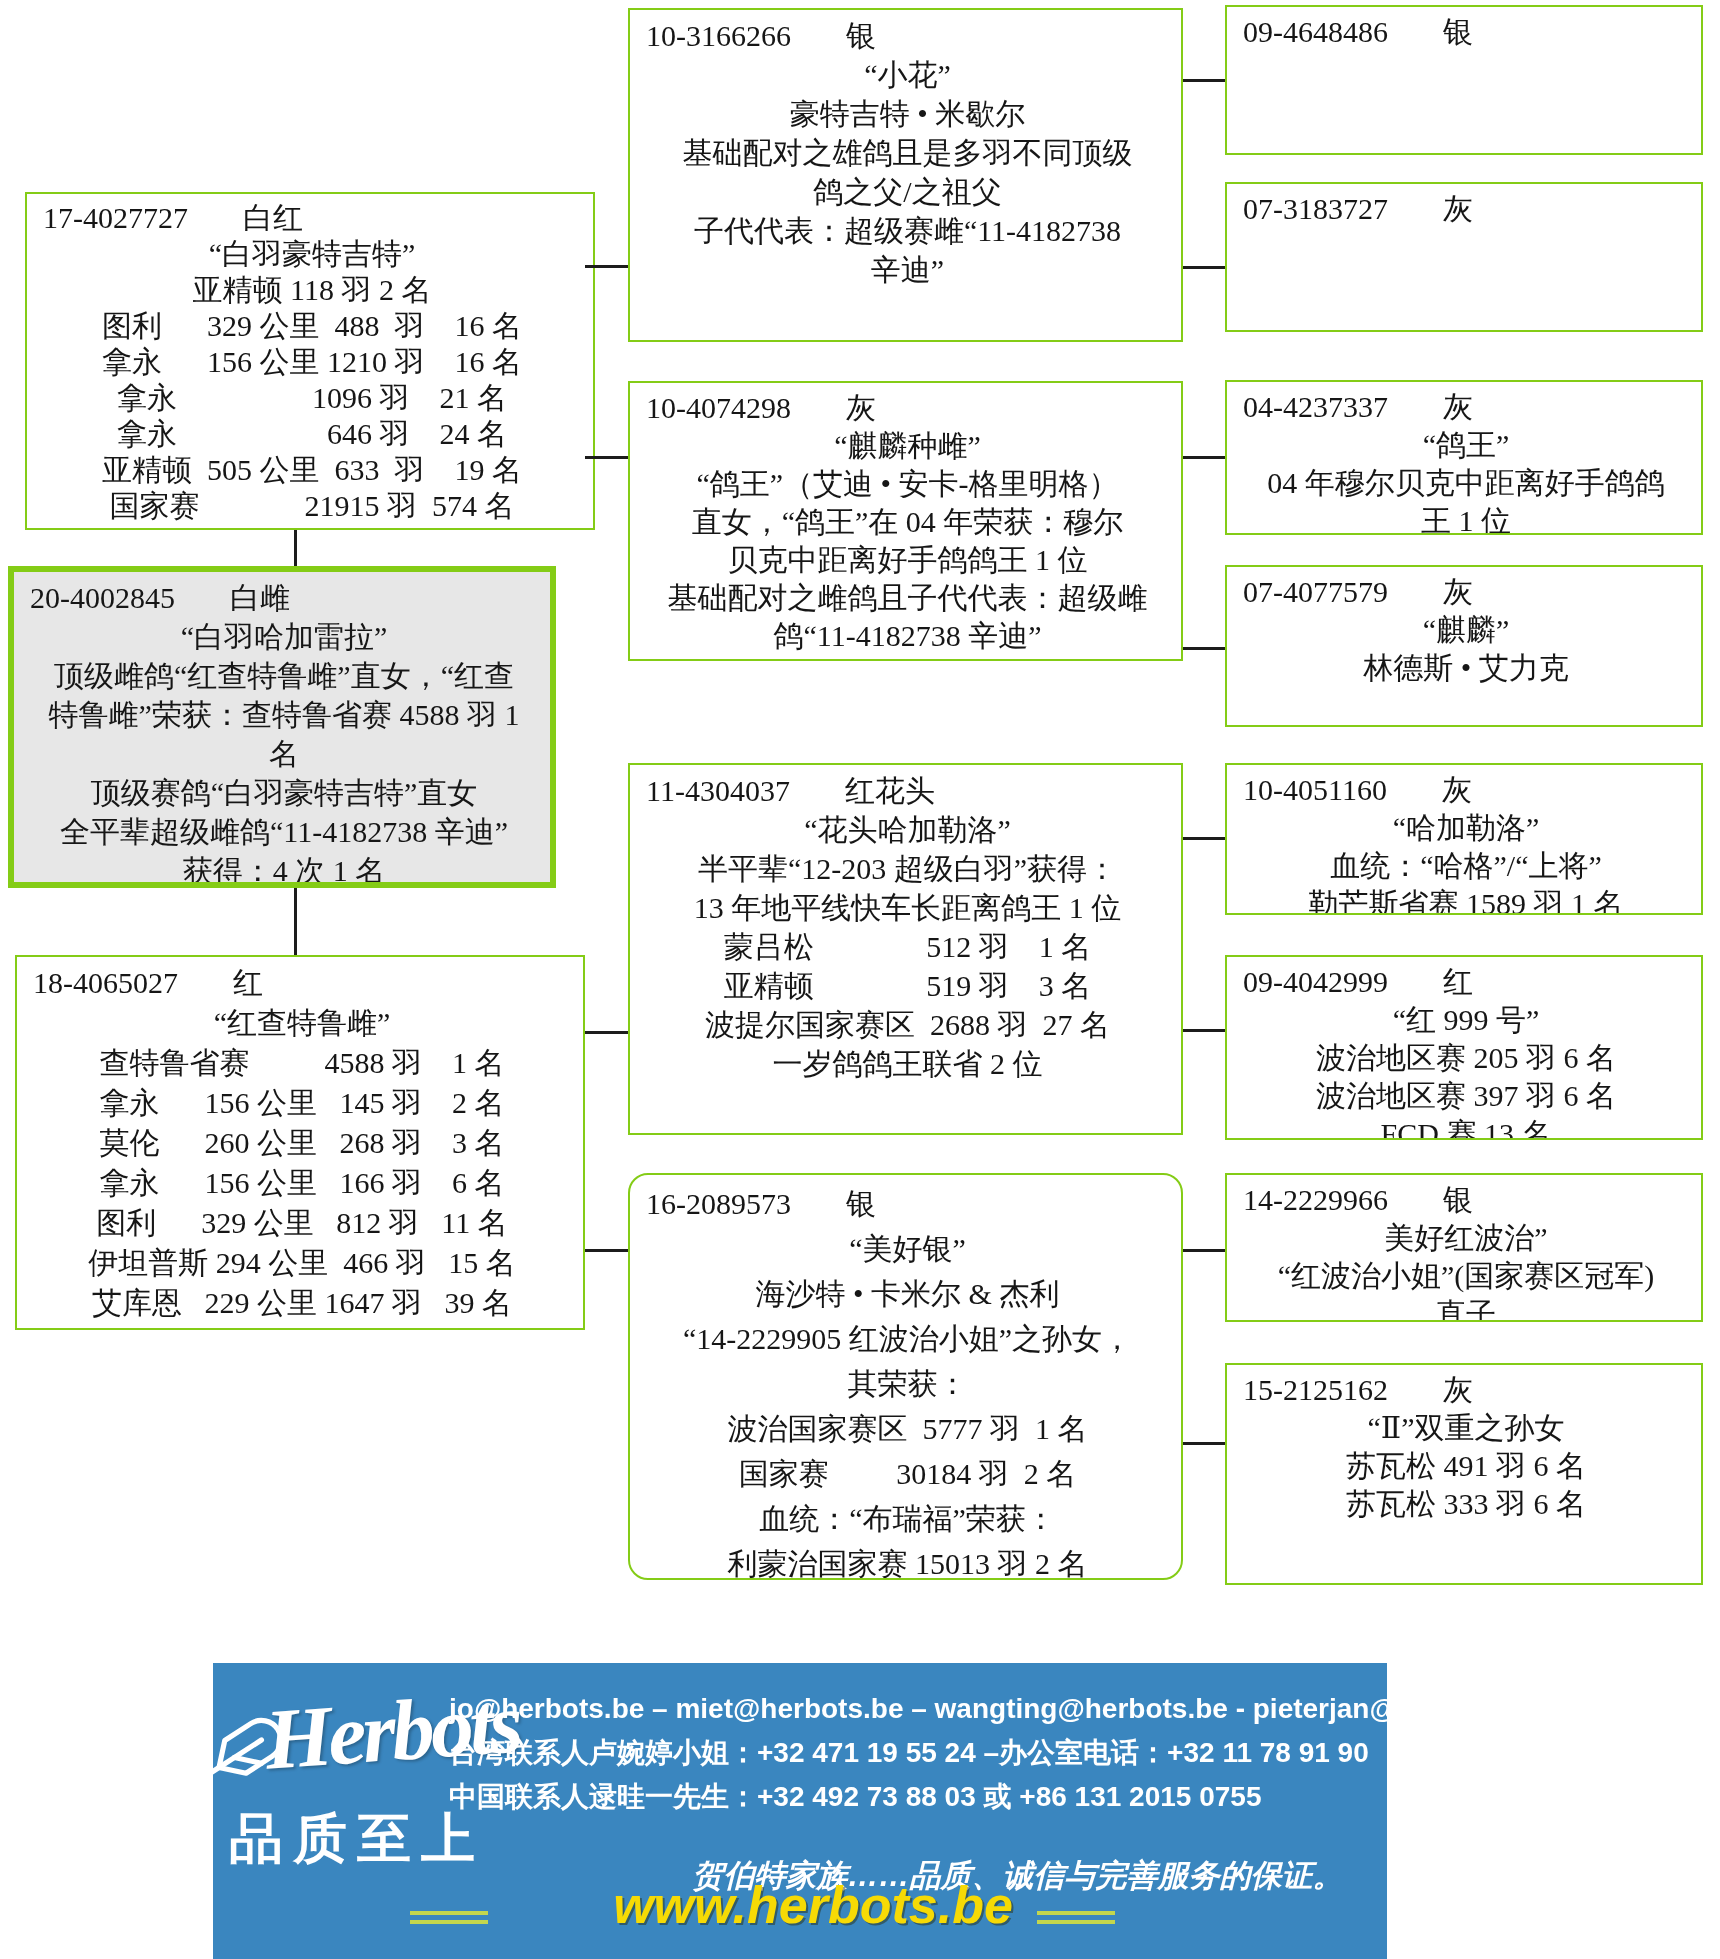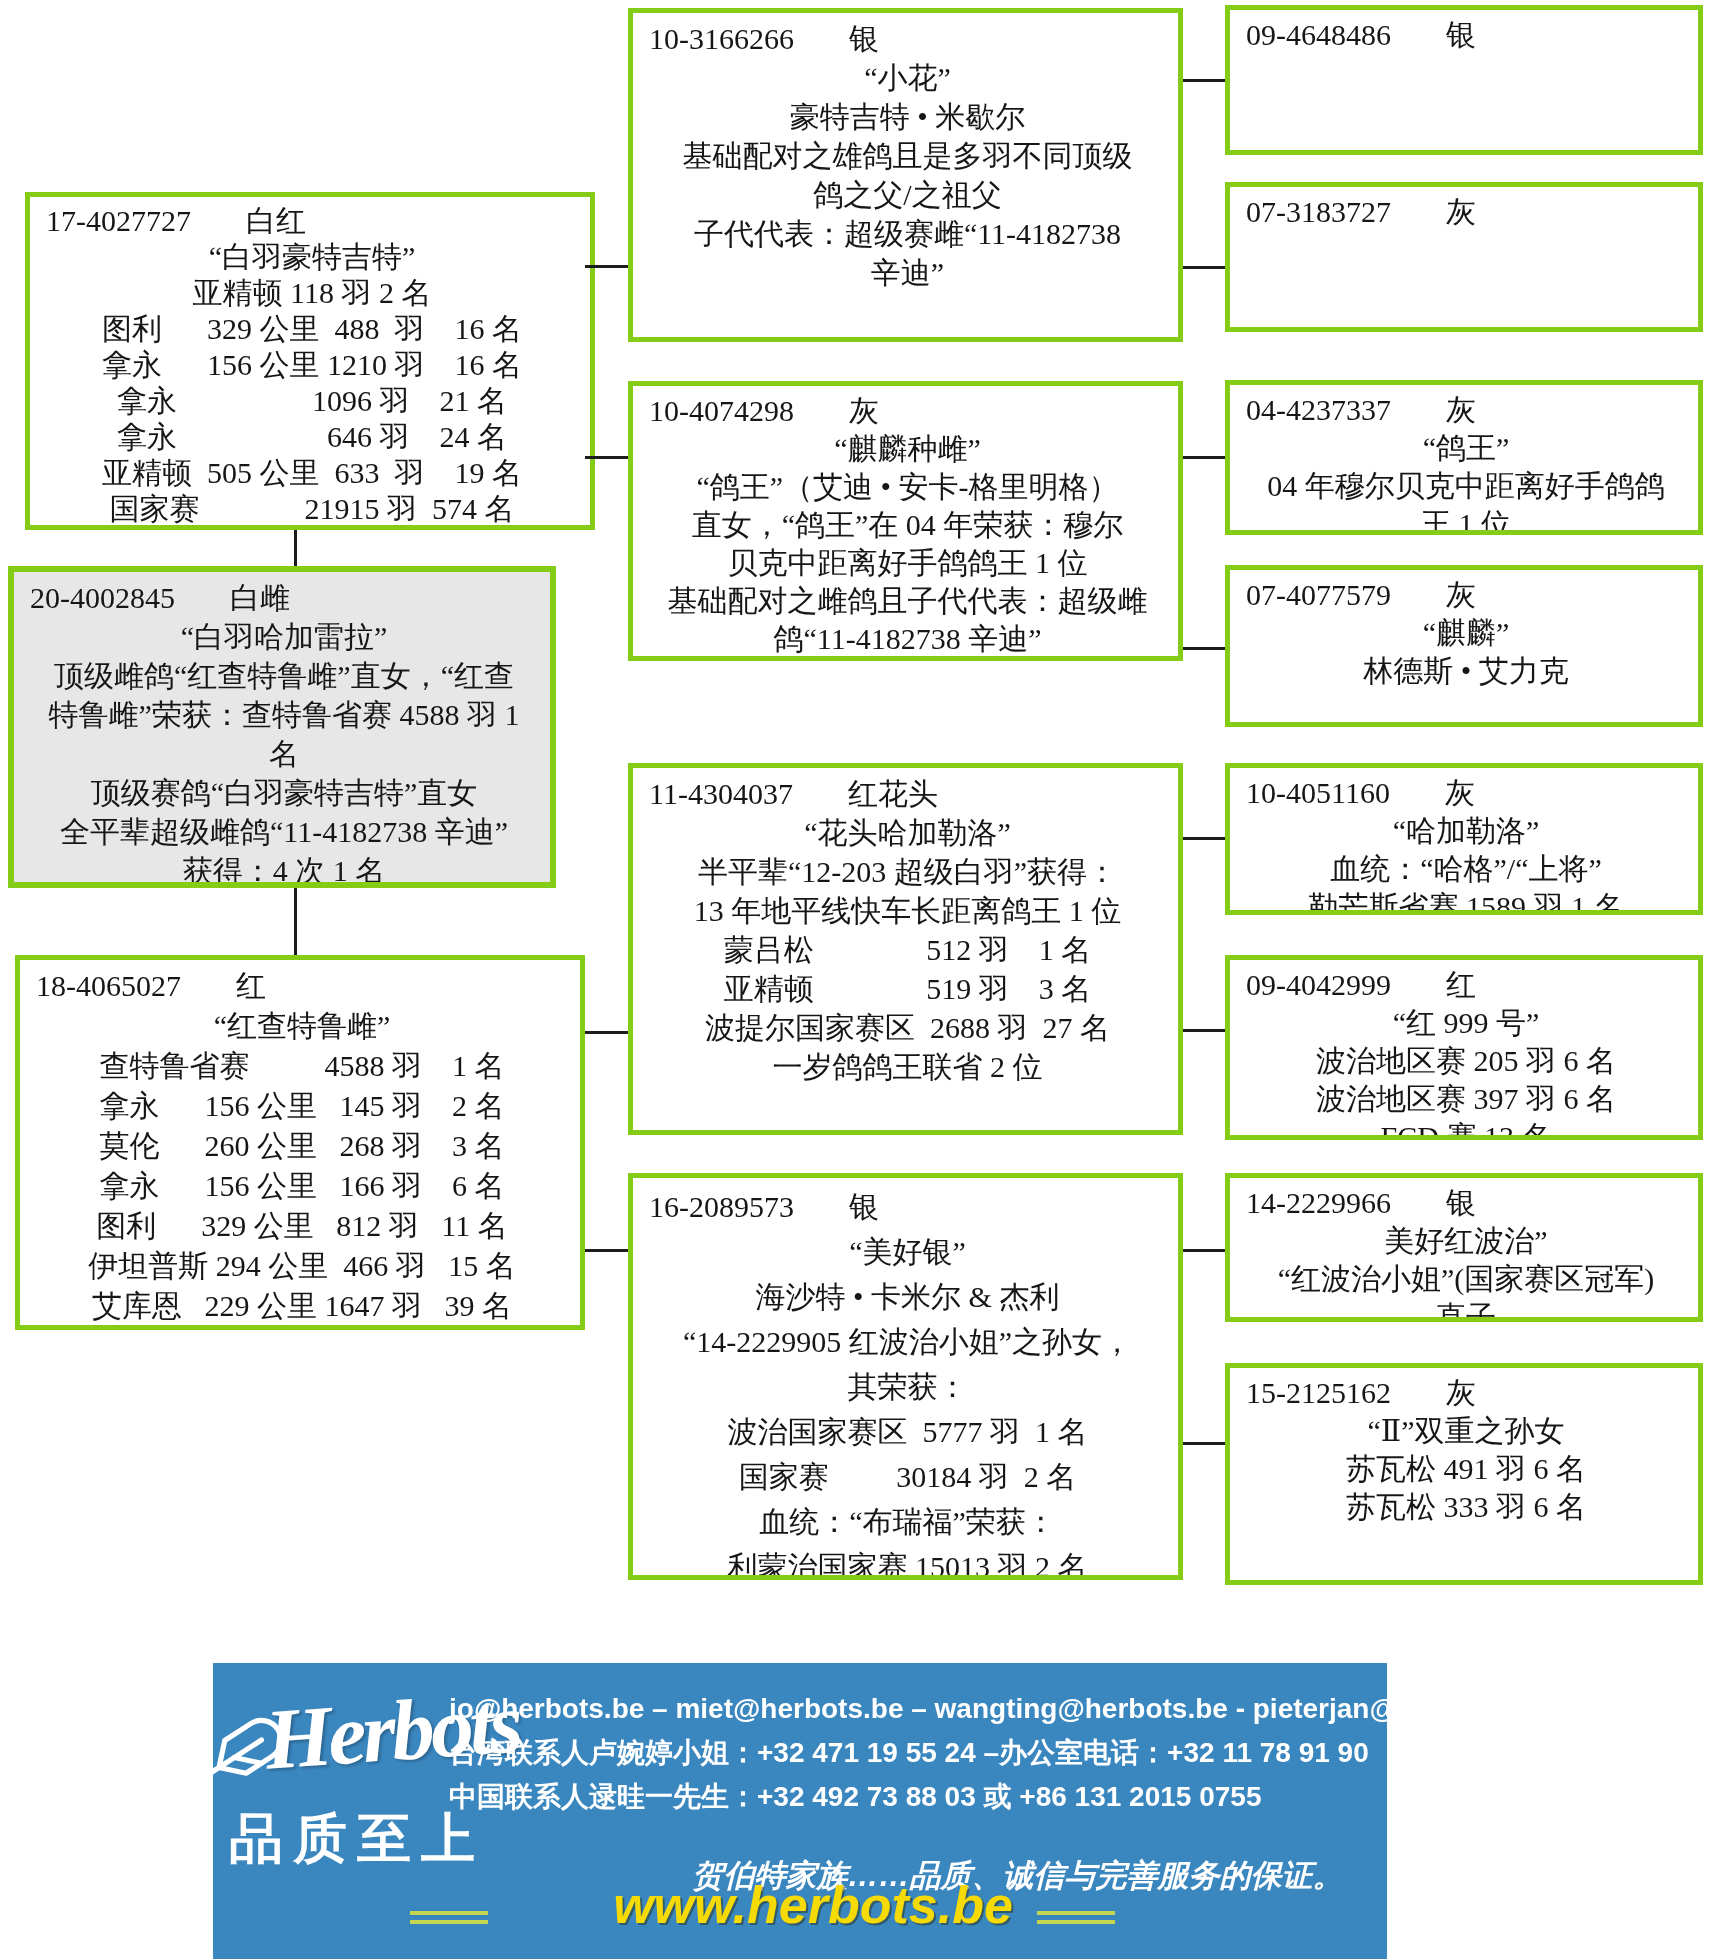--- a/index.html
+++ b/index.html
@@ -1,26 +1,26 @@
 <!DOCTYPE html>
 <html style="--banner-blue: #3a86bf; --web-yellow: #f6da05; --line-green: #c3d64e; --hl-bg: #e7e7e7;"><head>
 <meta charset="utf-8">
 <style>
   html,body{margin:0;padding:0;background:#ffffff;}
   .page{position:relative;width:1720px;height:1959px;background:#fff;overflow:hidden;
         font-family:"Liberation Serif","DejaVu Serif",serif;color:#161616;}
-  .pbox{position:absolute;box-sizing:border-box;border:5px solid #84cc16;background:#fff;
+  .pbox{position:absolute;box-sizing:border-box;border:2px solid #84cc16;background:#fff;
         padding:6px 12px 8px 16px;overflow:hidden;}
   .pbox.hl{border-width:6px;background:var(--hl-bg,#e7e7e7);}
   .box-head{white-space:pre;}
   .box-head .color{margin-left:55px;}
   .box-body{white-space:pre-wrap;text-align:center;}
   .fs{font-size:30px;}
   .lh36{line-height:36px;} .lh38{line-height:38px;} .lh39{line-height:39px;}
-  .lh40{line-height:40px;} .lh45{line-height:45px;}
+  .lh40{line-height:40px;} .lh45{line-height:45px;border-radius:20px;}
   .cline{position:absolute;background:#1c1c1c;}
   
   .banner{position:absolute;left:213px;top:1663px;width:1174px;height:296px;
           background:var(--banner-blue,#3a86bf);color:#fff;
           font-family:"Liberation Sans","DejaVu Sans",sans-serif;}
   .logo-script{position:absolute;left:52px;top:18px;font-family:"Liberation Serif",serif;
           font-style:italic;font-weight:bold;font-size:86px;letter-spacing:-4px;
           transform:rotate(-4deg);text-shadow:2px 2px 3px rgba(0,0,0,.25);}
   .feather{position:absolute;left:-6px;top:48px;width:78px;height:78px;transform:rotate(12deg);}
   .logo-sub{position:absolute;left:16px;top:140px;font-size:54px;font-weight:bold;

